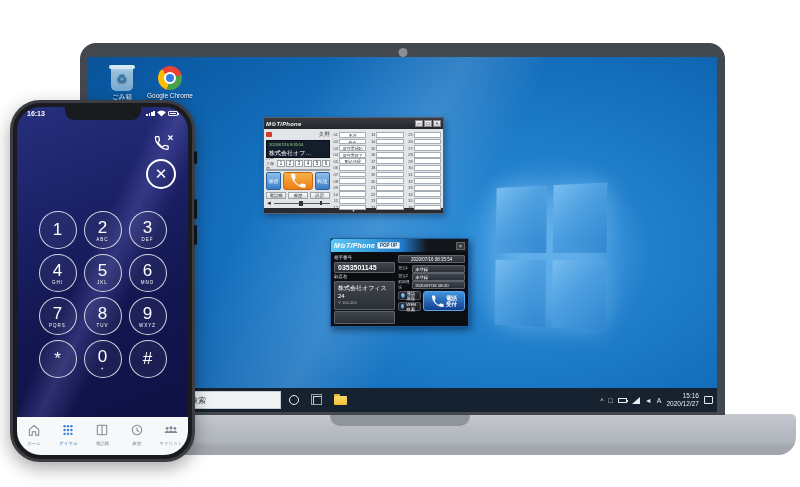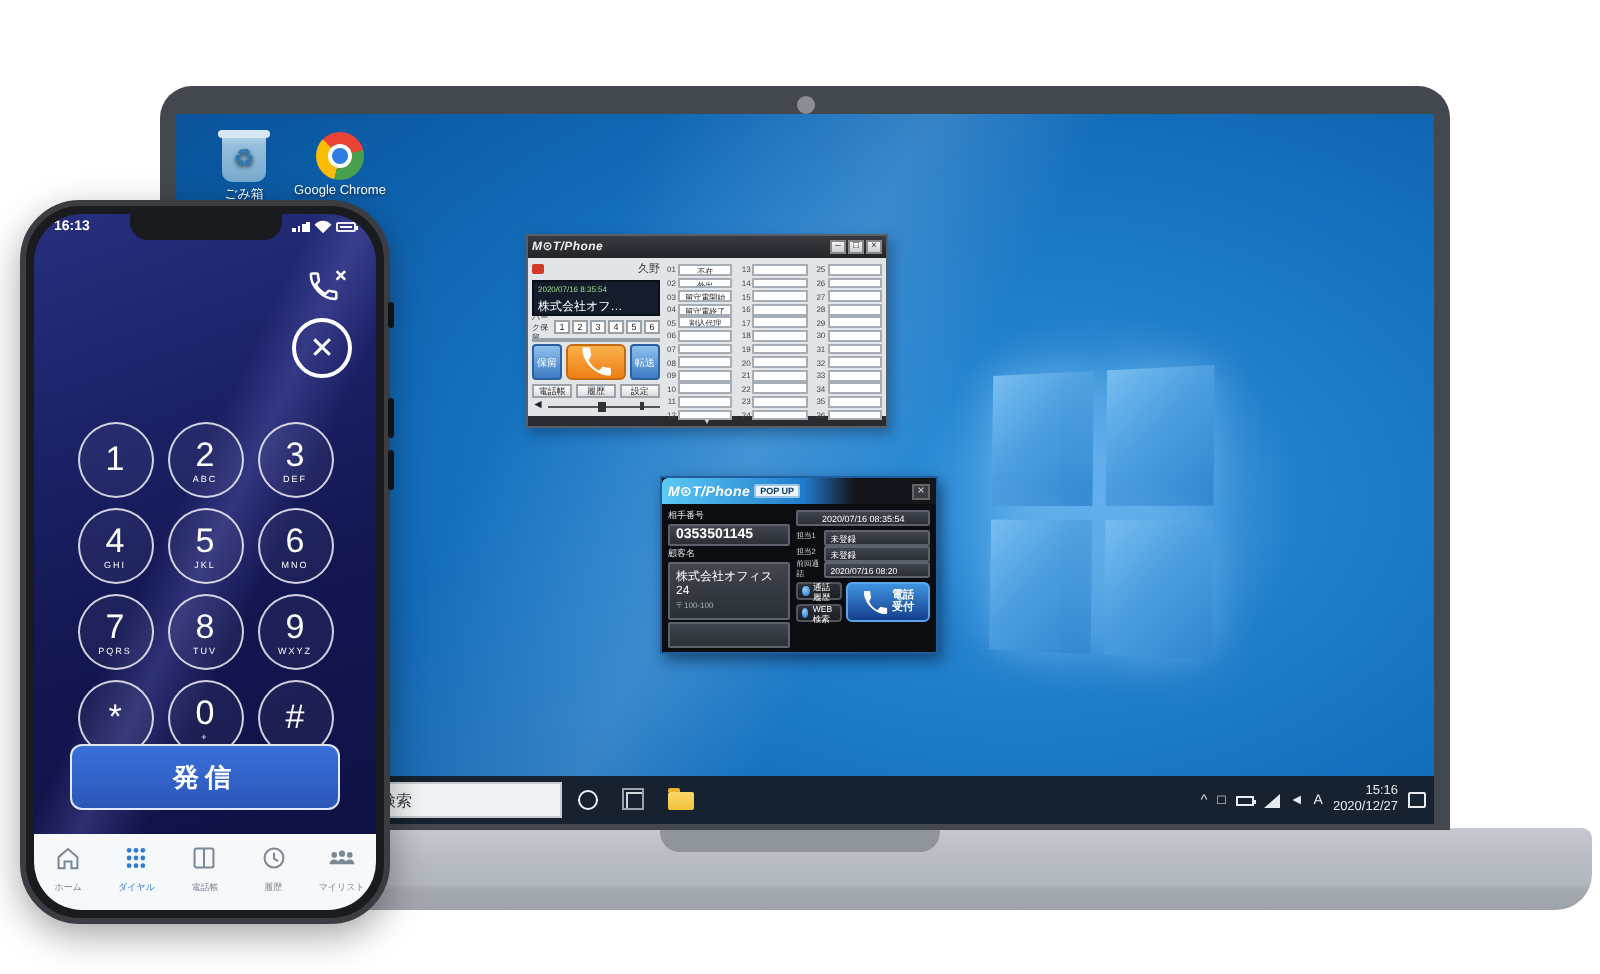--- a/index.html
+++ b/index.html
@@ -596,21 +596,20 @@
           </div>
           <div class="key">
             <span class="d">0</span>
             <span class="s">+</span>
           </div>
           <div class="key">
             <span class="d">#</span>
             <span class="s"></span>
           </div>
         </div>
-      <div class="callbtn">発信</div>
       <div class="pnav" id="phone-nav">
           <div class="nav-item">
             <span class="ic"><svg width="12" height="12" viewBox="0 0 14 14">
                 <path fill="none" stroke="currentColor" stroke-width="1.2" d="M1.5 6.5 7 1.8l5.5 4.7V13H9V9H5v4H1.5z"></path>
               </svg></span>
             <span class="lbl">ホーム</span>
           </div>
           <div class="nav-item active">
             <span class="ic"><svg width="12" height="12" viewBox="0 0 14 14">
                 <g fill="currentColor">

